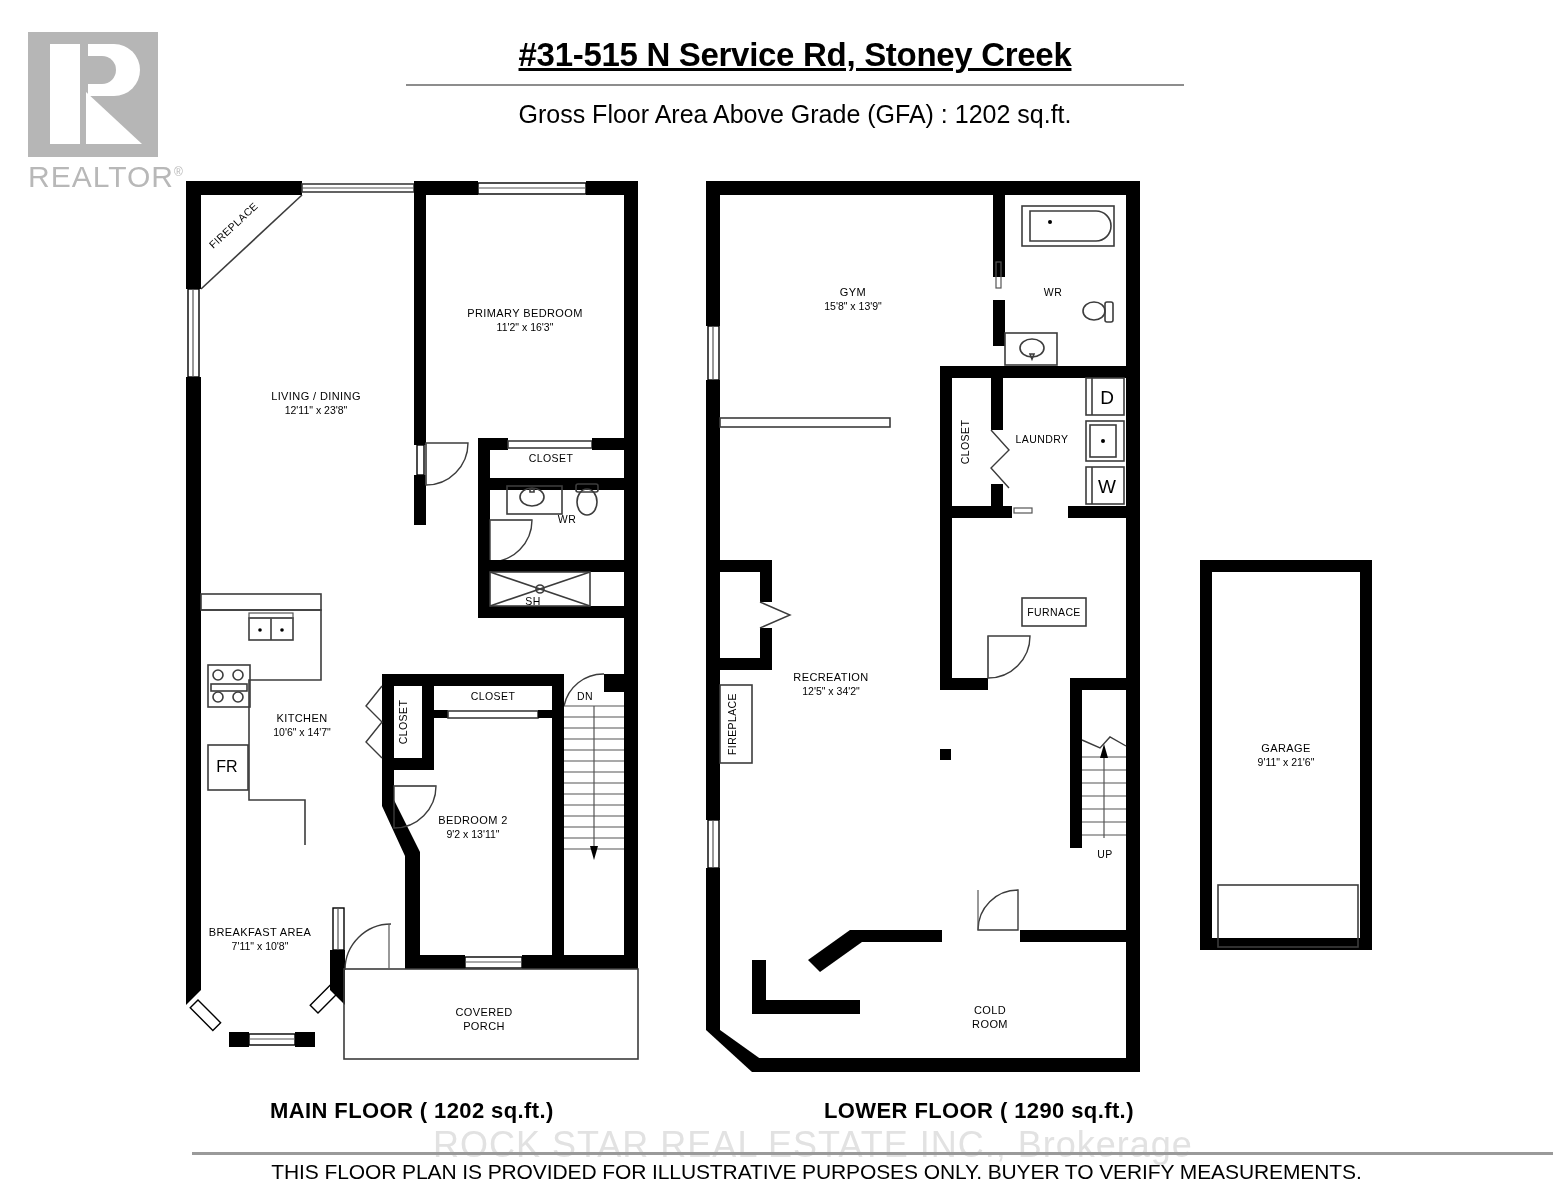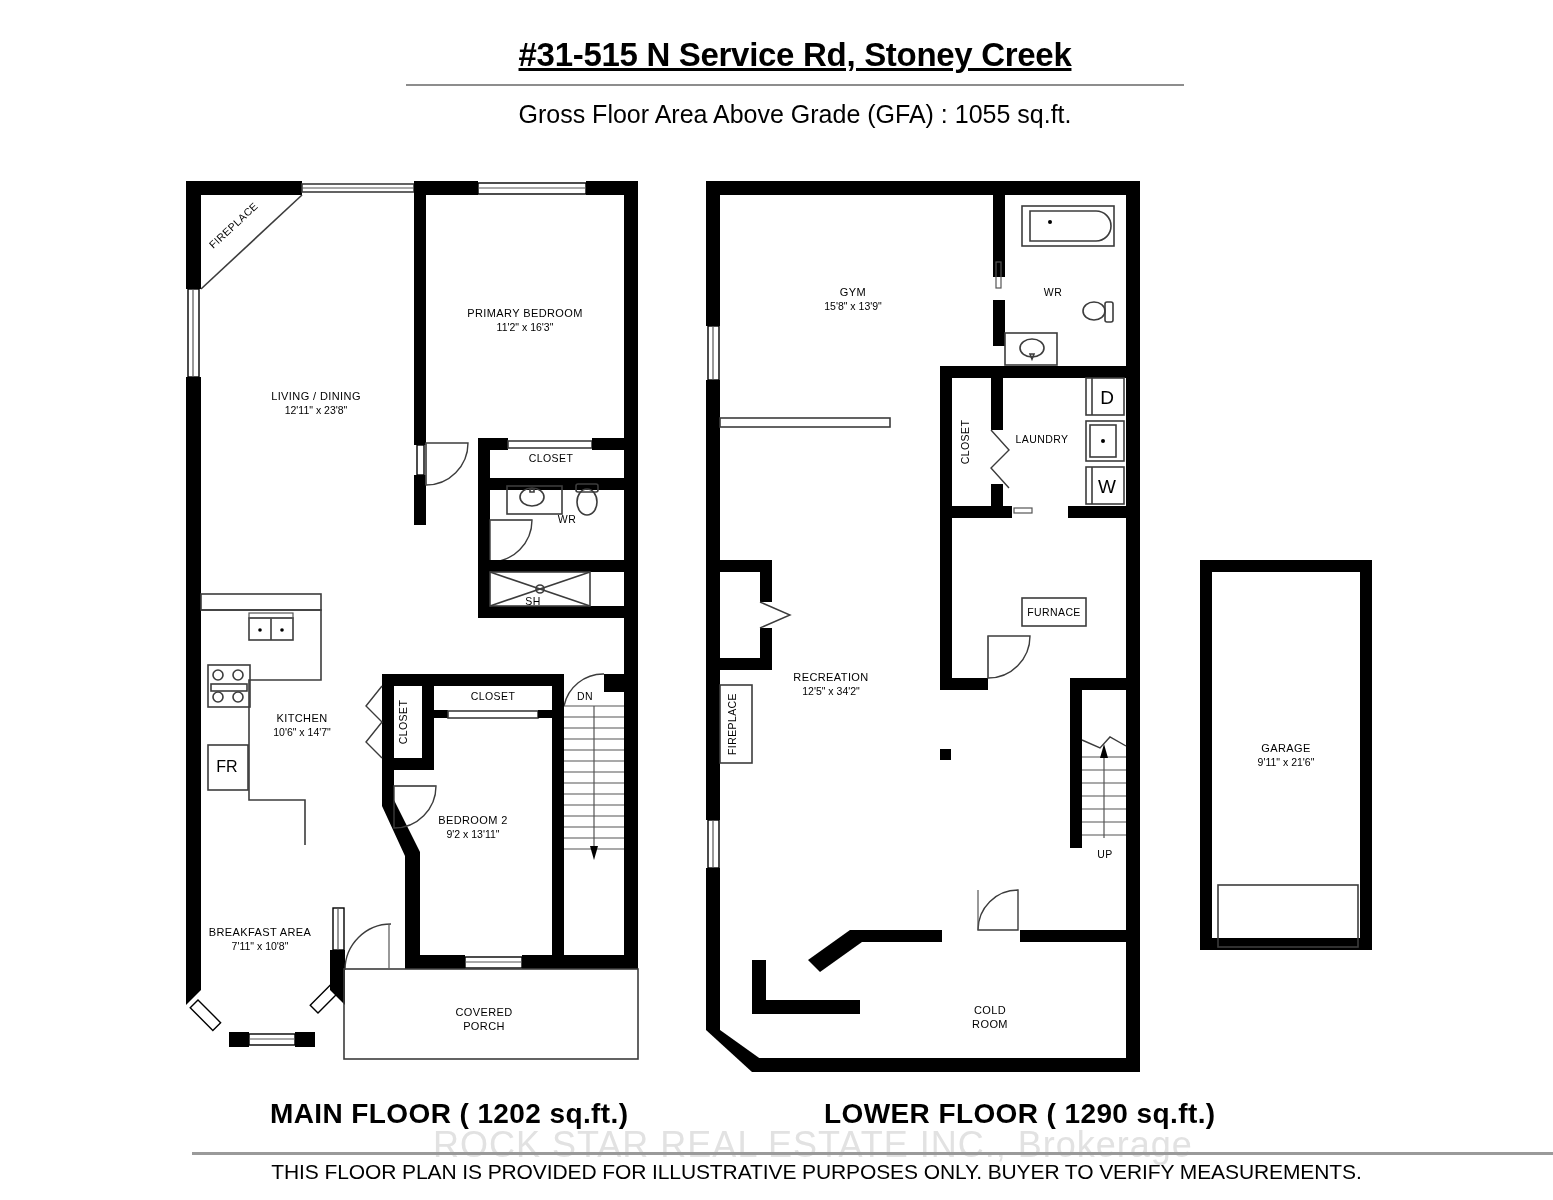--- a/index.html
+++ b/index.html
@@ -21,39 +21,48 @@
   
   .hdr{position:absolute;left:400px;top:36px;width:790px;text-align:center;}
   .hdr h1{margin:0;font-size:33px;font-weight:bold;letter-spacing:-0.3px;white-space:nowrap;text-decoration:underline;}
   .hdr .rule{height:2px;background:#8d8d8d;margin:10px 6px 0 6px;}
   .hdr h2{margin:14px 0 0 0;font-size:25px;font-weight:normal;white-space:nowrap;}
 
   
   #plan{position:absolute;left:0;top:0;width:1553px;height:1200px;}
 
   
-  .floor-cap{position:absolute;font-size:28px;font-weight:bold;letter-spacing:.4px;white-space:nowrap;}
+  .floor-cap{position:absolute;font-size:22px;font-weight:bold;letter-spacing:.4px;white-space:nowrap;}
   #cap-main{left:270px;top:1098px;}
   #cap-lower{left:824px;top:1098px;}
   .watermark{position:absolute;left:433px;top:1124px;font-size:36px;color:#e2e2e2;
       white-space:nowrap;letter-spacing:1px;text-align:center;}
   .foot-rule{position:absolute;left:192px;top:1152px;width:1365px;height:3px;background:#9a9a9a;}
   .disclaimer{position:absolute;left:0;top:1160px;width:1553px;text-align:center;
       font-size:21px;letter-spacing:-0.1px;white-space:nowrap;margin-left:40px;}
 </style>
 </head>
 <body>
 
 <div id="page">
 
+  <div class="realtor-logo">
+    <div class="realtor-mark">
+      <div class="bar"></div>
+      <div class="bowl"></div>
+      <div class="bowl-in"></div>
+      <div class="leg"></div>
+    </div>
+    <div class="realtor-word"><span>REALTOR</span><sup>®</sup></div>
+  </div>
 
   <div class="hdr">
     <h1>#31-515 N Service Rd, Stoney Creek</h1>
     <div class="rule"></div>
-    <h2>Gross Floor Area Above Grade  (GFA) : 1055 sq.ft.</h2>
+    <h2>Gross Floor Area Above Grade  (GFA) : 1202 sq.ft.</h2>
   </div>
 
   <svg id="plan" viewBox="0 0 1553 1200">
     <defs>
       <style>
         .w{fill:#000;}
         .tl{fill:none;stroke:#3c3c3c;stroke-width:1.6;}
         .tl2{fill:none;stroke:#555;stroke-width:1.2;}
         .win{fill:#fff;stroke:#000;stroke-width:1.4;}
         .sw{fill:none;stroke:#3c3c3c;stroke-width:1.4;}

